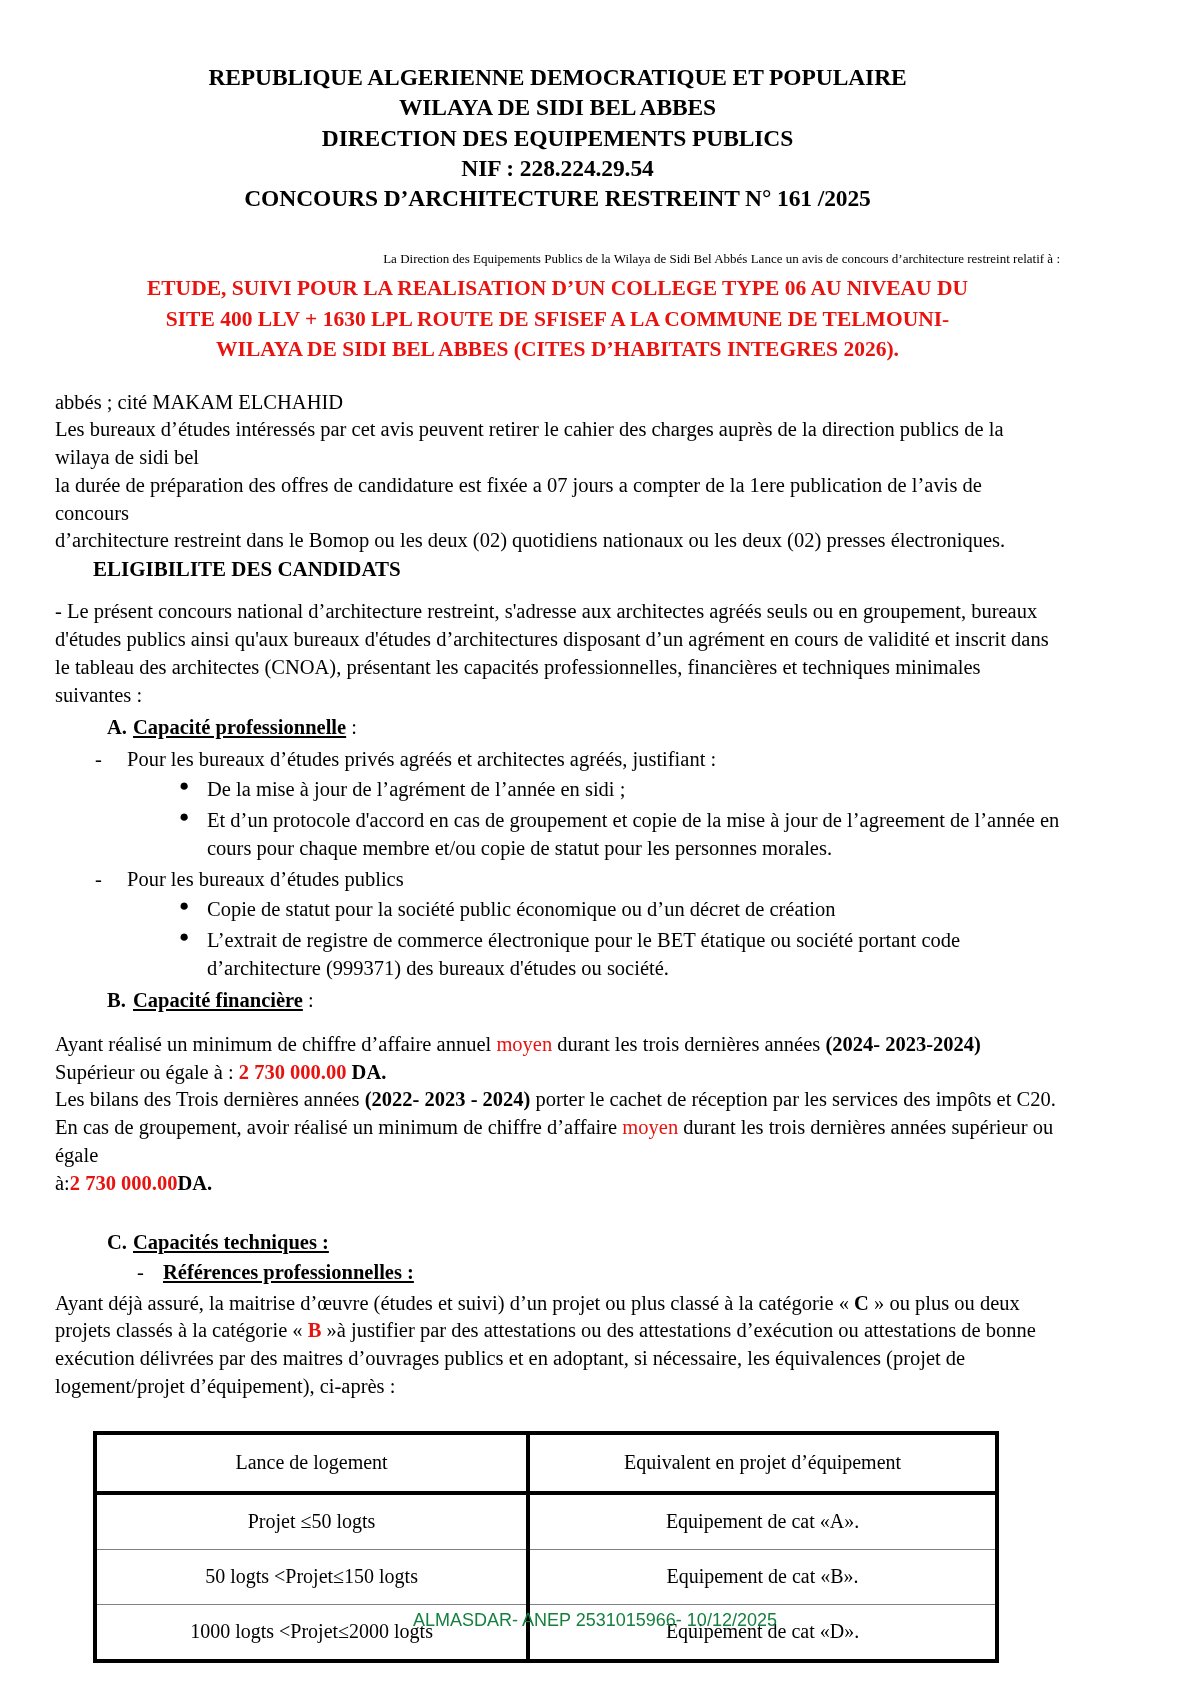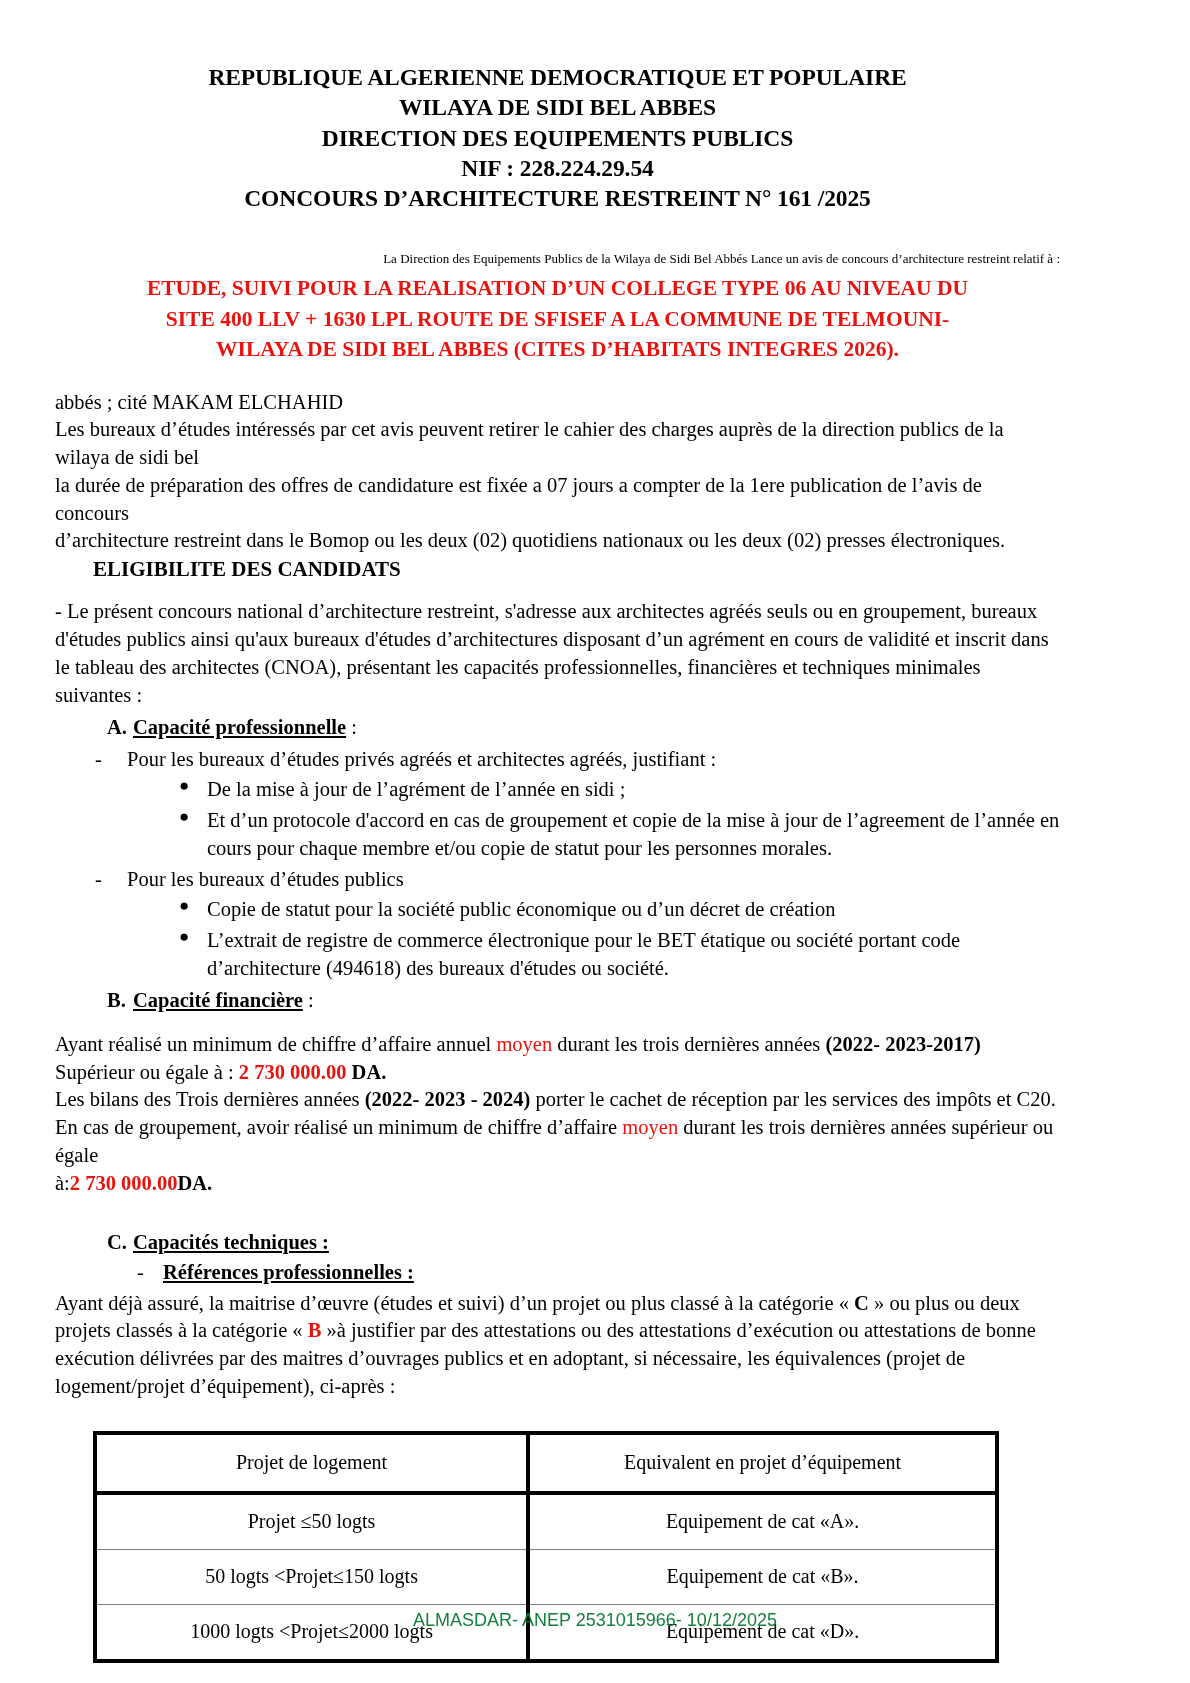--- a/index.html
+++ b/index.html
@@ -208,43 +208,43 @@
     <div class="dash"><span class="mk">-</span><span>Pour les bureaux d’études privés agréés et architectes agréés, justifiant :</span></div>
 
     <div class="bullet"><span class="mk">●</span><span>De la mise à jour de l’agrément de l’année en sidi ;</span></div>
 
     <div class="bullet"><span class="mk">●</span><span>Et d’un protocole d'accord en cas de groupement et copie de la mise à jour de l’agreement de l’année en cours pour chaque membre et/ou copie de statut pour les personnes morales.</span></div>
 
     <div class="dash"><span class="mk">-</span><span>Pour les bureaux d’études publics</span></div>
 
     <div class="bullet"><span class="mk">●</span><span>Copie de statut pour la société public économique ou d’un décret de création</span></div>
 
-    <div class="bullet"><span class="mk">●</span><span>L’extrait de registre de commerce électronique pour le BET étatique ou société portant code d’architecture (494618) des bureaux d'études ou société.</span></div>
+    <div class="bullet"><span class="mk">●</span><span>L’extrait de registre de commerce électronique pour le BET étatique ou société portant code d’architecture (999371) des bureaux d'études ou société.</span></div>
 
     <div class="lettered"><span class="ltr">B.</span><u>Capacité financière</u><span class="plain"> :</span></div>
 
     <div class="para tight">
-      <span class="nowrapline"><span>Ayant réalisé un minimum de chiffre d’affaire annuel </span><span class="red">moyen</span><span> durant les trois dernières années </span><span class="bold">(2022- 2023-2017)</span></span>
+      <span class="nowrapline"><span>Ayant réalisé un minimum de chiffre d’affaire annuel </span><span class="red">moyen</span><span> durant les trois dernières années </span><span class="bold">(2024- 2023-2024)</span></span>
       <span class="nowrapline"><span>Supérieur ou égale à : </span><span class="redbold">2 730 000.00</span><span class="bold"> DA.</span></span>
       <span class="nowrapline"><span>Les bilans des Trois dernières années </span><span class="bold">(2022- 2023 - 2024)</span><span> porter le cachet de réception  par les services des impôts et C20.</span></span>
       <span class="nowrapline"><span>En cas de groupement, avoir réalisé un minimum de chiffre d’affaire </span><span class="red">moyen</span><span> durant les trois dernières années supérieur ou égale</span></span>
       <span class="nowrapline"><span>à:</span><span class="redbold">2 730 000.00</span><span class="bold">DA.</span></span>
     </div>
 
     <div class="lettered" style="margin-top:30px;"><span class="ltr">C.</span><u>Capacités techniques :</u></div>
 
     <div class="dash-sub"><span class="mk">-</span><u>Références professionnelles :</u></div>
 
     <div class="para tight hang" style="margin-top:3px;"><span>Ayant déjà assuré, la maitrise d’œuvre (études et suivi) d’un projet ou plus classé à la catégorie « </span><span class="bold">C</span><span> » ou plus ou deux projets classés à la catégorie « </span><span class="redbold">B</span><span> »à justifier par des attestations ou des attestations d’exécution ou attestations de bonne exécution délivrées par des maitres d’ouvrages publics et en adoptant, si nécessaire, les équivalences (projet de logement/projet d’équipement), ci-après :</span></div>
 
     <div class="tblwrap">
       <table class="eq">
         <tbody>
           <tr class="head">
-            <td class="c1">Projet de logement</td>
+            <td class="c1">Lance de logement</td>
             <td class="c2">Equivalent en projet d’équipement</td>
           </tr>
           <tr>
             <td class="c1">Projet ≤50 logts</td>
             <td class="c2">Equipement de cat «A».</td>
           </tr>
           <tr>
             <td class="c1">50 logts &lt;Projet≤150 logts</td>
             <td class="c2">Equipement de cat «B».</td>
           </tr>

